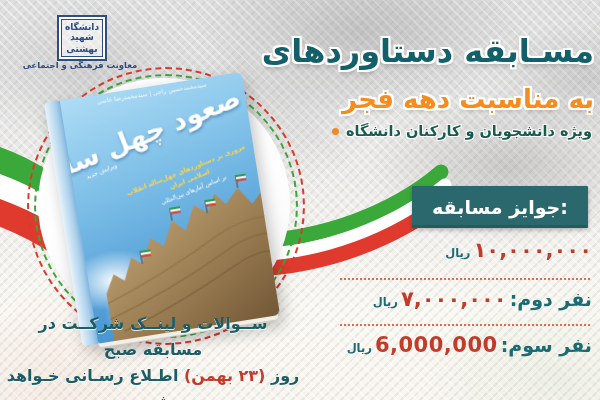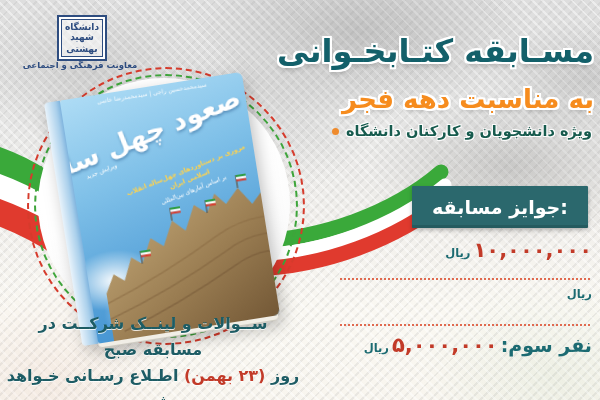--- a/index.html
+++ b/index.html
@@ -83,21 +83,21 @@
     <path d="M255,241 C320,239 392,214 441,172" stroke="#3aa93a" stroke-width="15" fill="none" stroke-linecap="round"></path>
     <path d="M255,255 C322,253 394,227 445,185" stroke="#ffffff" stroke-width="13" fill="none" stroke-linecap="round"></path>
     <path d="M253,269 C324,267 396,240 448,198" stroke="#e03a2e" stroke-width="15" fill="none" stroke-linecap="round"></path>
   </svg>
 
   <div class="abs logo-caption">معاونت فرهنگی و اجتماعی</div>
   <div class="abs logo-stamp">
     <div class="cal">دانشگاه شهید بهشتی</div>
   </div>
 
-  <div class="abs title" dir="rtl">مسـابقه کتـابخـوانی</div>
+  <div class="abs title" dir="rtl">مسـابقه دستاوردهای</div>
   <div class="abs subtitle" dir="rtl">به مناسبت دهه فجر</div>
   <div class="abs audience" dir="rtl">
     <span>ویژه دانشجویان و کارکنان دانشگاه</span>
     <span class="dot"></span>
   </div>
 
   <div class="abs ring-red"></div>
   <div class="abs ring-green"></div>
   <div class="abs circle-bg"></div>
 
@@ -165,26 +165,28 @@
   <div class="abs badge">
     <span>جوایز مسابقه:</span>
   </div>
 
   <div class="abs prize-row row1">
     <span class="amount">۱۰,۰۰۰,۰۰۰</span>
     <span class="unit">ریال</span>
   </div>
   <div class="abs sep sep1"></div>
   <div class="abs prize-row row2">
+    <span class="rank">نفر دوم:</span>
+    <span class="amount">۷,۰۰۰,۰۰۰</span>
     <span class="unit">ریال</span>
   </div>
   <div class="abs sep sep2"></div>
   <div class="abs prize-row row3">
     <span class="rank">نفر سوم:</span>
-    <span class="amount">۵,۰۰۰,۰۰۰</span>
+    <span class="amount">6,000,000</span>
     <span class="unit">ریال</span>
   </div>
 
   <div class="abs footer-note">
     <span>ســوالات و لینــک شرکــت در مسابقه صبح</span><br>
     <span>روز </span><span class="hl">(۲۳ بهمن)</span><span> اطـلاع رسـانی خـواهد شـد.</span>
   </div>
 
 </div>
 

